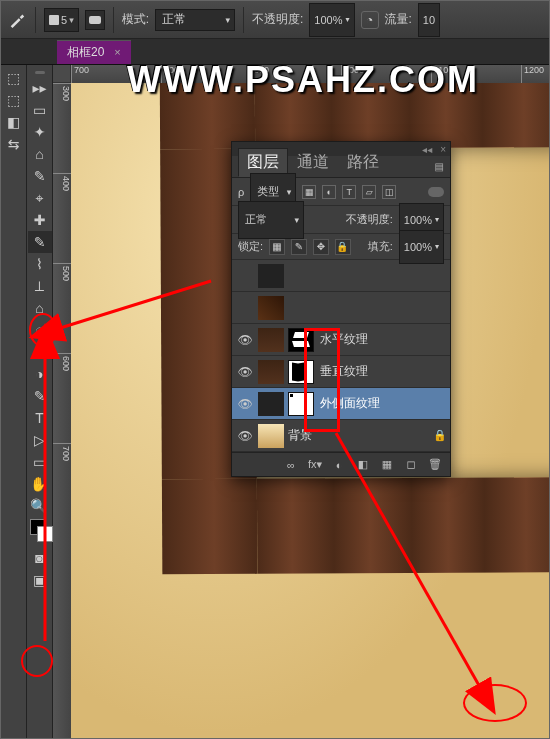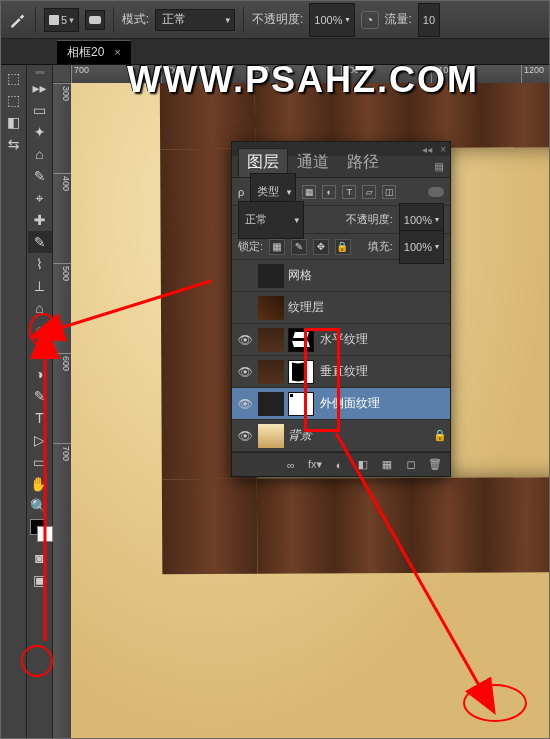--- a/index.html
+++ b/index.html
@@ -19,21 +19,21 @@
   .tablet-ico div { width:12px; height:8px; background:#ccc; border-radius:2px; }
   .lbl { color:#ccc; }
   .dd { background:#2c2c2c; border:1px solid #1a1a1a; height:22px; padding:0 16px 0 6px; display:flex; align-items:center; position:relative; font-size:12px; min-width:80px; }
   .dd:after { content:"▾"; position:absolute; right:4px; font-size:9px; color:#ccc; }
   .pctbox { background:#2c2c2c; border:1px solid #1a1a1a; height:20px; padding:16px 4px; display:flex; align-items:center; font-size:11px; }
   .pctbox span.arw { font-size:8px; margin-left:3px; }
   .tabico2 { width:18px; height:18px; border:1px solid #666; border-radius:3px; display:flex; align-items:center; justify-content:center; }
 
   
   .tabbar { height: 26px; background: #2d2d2d; display:flex; align-items:center; padding-left:56px; border-bottom:1px solid #111; }
-  .doc-tab { background:#000000; color:#ddd; font-size:12px; height:24px; padding:4px 10px; display:flex; align-items:center; gap:4px; border-top:1px solid #555;text-align:right; }
+  .doc-tab { background:#701a75; color:#ddd; font-size:12px; height:24px; padding:4px 10px; display:flex; align-items:center; gap:4px; border-top:1px solid #555;text-align:right; }
   .doc-tab .x { color:#aaa; font-size:11px; margin-left:6px; }
 
   
   .main-row { position:absolute; top:64px; left:0; right:0; bottom:0; display:flex; }
   .toolcol { width:26px; background:#424242; border-right:1px solid #222; display:flex; flex-direction:column; align-items:center; padding-top:2px; }
   .toolcol2 { width:26px; background:#424242; border-right:1px solid #222; display:flex; flex-direction:column; align-items:center; padding-top:2px; }
   .tool { width:24px; height:22px; display:flex; align-items:center; justify-content:center; color:#ccc; font-size:14px; cursor:pointer; }
   .tool.active { background:#2c2c2c; }
   .ddots { width:24px; height:10px; display:flex; justify-content:center; align-items:center; }
   .ddots span { width:10px; height:3px; background:#666; border-radius:2px; }
@@ -257,26 +257,24 @@
       <span style="margin-left:auto">填充:</span>
       <div class="pctbox">
           <span>100%</span>
           <span class="arw">▾</span>
         </div>
     </div>
     <div class="lp-list" id="layerList">
         <div class="layer">
           <div class="eye"></div>
           <div class="thumb chk-trans"></div>
-          <div class="name">网格</div>
         </div>
         <div class="layer">
           <div class="eye"></div>
           <div class="thumb tex"></div>
-          <div class="name">纹理层</div>
         </div>
         <div class="layer">
           <div class="eye">👁</div>
           <div class="thumb wood"></div>
           <div class="mask">
             <div class="mk1"></div>
             <div class="mk2"></div>
           </div>
           <div class="name">水平纹理</div>
         </div>
@@ -293,21 +291,21 @@
           <div class="eye">👁</div>
           <div class="thumb chk-trans"></div>
           <div class="mask om">
             <div class="mk1"></div>
           </div>
           <div class="name">外侧面纹理</div>
         </div>
         <div class="layer">
           <div class="eye">👁</div>
           <div class="thumb grad"></div>
-          <div class="name" style="font-style: italic;">背景</div>
+          <div class="name" style="">背景</div>
           <div class="lock">🔒</div>
         </div>
       </div>
     <div class="lp-foot" id="lpFoot">
         <div class="fi">∞</div>
         <div class="fi">fx▾</div>
         <div class="fi">◐</div>
         <div class="fi">◧</div>
         <div class="fi">▦</div>
         <div class="fi">◻</div>

